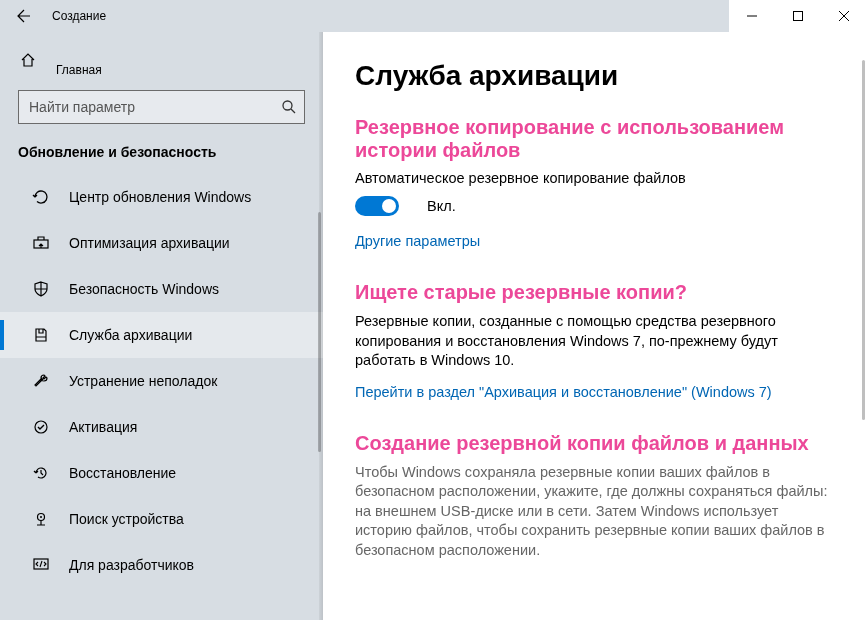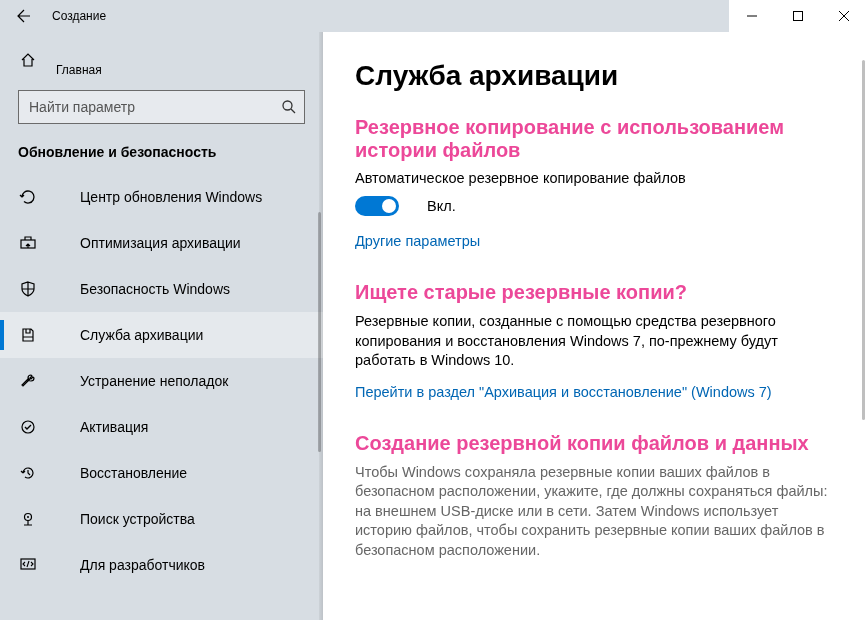--- a/index.html
+++ b/index.html
@@ -17,21 +17,21 @@
 .sidebar::after { content: ""; position: absolute; right: 0; top: 0; bottom: 0; width: 4px; background: linear-gradient(to right, rgba(0,0,0,0.05), rgba(0,0,0,0.12)); }
 .home-row { display: flex; align-items: center; height: 40px; padding-left: 18px; cursor: pointer; }
 .home-row .icon { width: 20px; display: flex; justify-content: center; }
 .home-row .label { margin-left: 18px; font-size: 12px; color: #000; margin-top: 19px; }
 .search-wrap { margin: 10px 18px 0 18px; position: relative; }
 .search-input { width: 100%; height: 34px; border: 1px solid #6b6b6b; background: rgba(255,255,255,0.4); padding: 0 44px 0 10px; font-size: 14px; outline: none; }
 .search-input::placeholder { color: #555; }
 .search-icon { position: absolute; right: 8px; top: 50%; transform: translateY(-50%); }
 .category { font-size: 14px; font-weight: 600; color: #000; padding: 20px 18px 14px 18px; }
 .nav { flex: 1; overflow-y: auto; }
-.nav-item { display: flex; align-items: center; height: 46px; padding-left: 18px; cursor: pointer; position: relative; gap: 24px; }
+.nav-item { display: flex; align-items: center; height: 46px; padding-left: 31px; cursor: pointer; position: relative; }
 .nav-item.active::before { content: ""; position: absolute; left: 0; top: 8px; bottom: 8px; width: 4px; background: #0078d4; }
 .nav-item.active { background: rgba(255,255,255,0.35); }
 .nav-item .icon { width: 20px; display: flex; justify-content: center; align-items: center; }
 .nav-item .label { margin-left: 18px; font-size: 14px; color: #000; }
 .nav-scroll { position: absolute; right: 2px; top: 180px; width: 3px; height: 240px; background: rgba(0,0,0,0.25); border-radius: 2px; }
 .main { flex: 1; background: #fff; padding: 28px 32px 0 32px; overflow-y: auto; position: relative; }
 .main-scroll { position: absolute; right: 2px; top: 28px; width: 3px; height: 360px; background: rgba(0,0,0,0.25); border-radius: 2px; }
 .main h1 { font-size: 28px; font-weight: 600; color: #000; margin-bottom: 24px; }
 .main h2 { font-size: 20px; font-weight: 600; color: #ec4899; margin-bottom: 8px; margin-top: 4px; }
 .main p { font-size: 14.5px; color: #000; line-height: 1.35; margin-bottom: 12px; }

